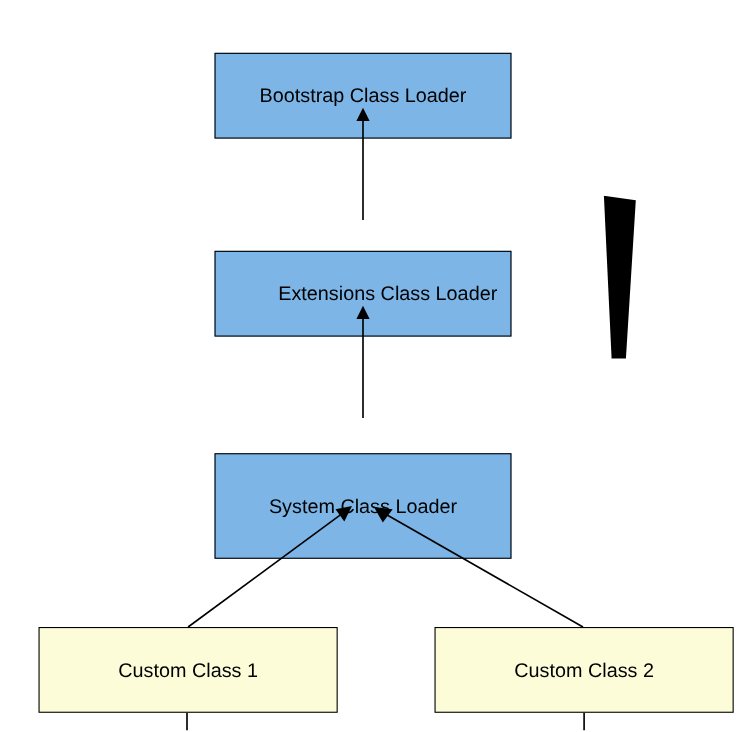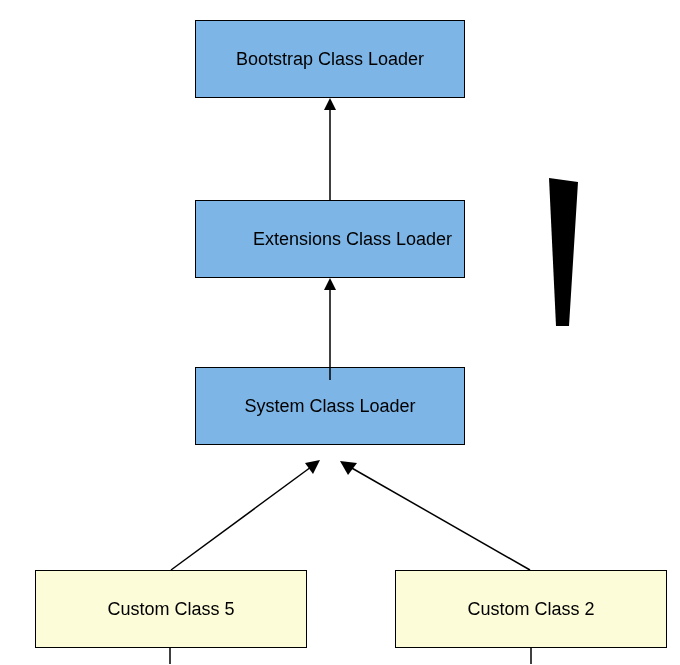--- a/index.html
+++ b/index.html
@@ -14,20 +14,21 @@
       position: absolute;
       border: 1px solid #000;
       display: flex;
       align-items: center;
       justify-content: center;
       font-size: 18px;
       text-align: center;
     }
     .blue-box {
       background: #7cb5e6;
+      margin-top: 28px;
     }
     .yellow-box {
       background: #fdfcd9;
     }
     .arrow-svg {
       position: absolute;
       pointer-events: none;
     }
     .black-shape {
       position: absolute;
@@ -37,26 +38,26 @@
 <body>
 
 <div class="box blue-box" style="left:195px; top:20px; width:270px; height:78px;">
   <span>Bootstrap Class Loader</span>
 </div>
 
 <div class="box blue-box" style="left:195px; top:200px; width:270px; height:78px;padding-left:45px;">
   <span>Extensions Class Loader</span>
 </div>
 
-<div class="box blue-box" style="left:195px; top:367px; width:270px; height:78px;">
+<div class="box blue-box" style="left:195px; top:384px; width:270px; height:96px;">
   <span>System Class Loader</span>
 </div>
 
 <div class="box yellow-box" style="left:35px; top:570px; width:272px; height:78px;">
-  <span>Custom Class 5</span>
+  <span>Custom Class 1</span>
 </div>
 
 <div class="box yellow-box" style="left:395px; top:570px; width:272px; height:78px;text-align:right;">
   <span>Custom Class 2</span>
 </div>
 
 <svg class="arrow-svg" style="left:320px; top:98px; width:20px; height:102px;">
   <line x1="10" y1="102" x2="10" y2="12" stroke="#000" stroke-width="1.5"></line>
   <polygon points="10,0 4,12 16,12" fill="#000"></polygon>
 </svg>

